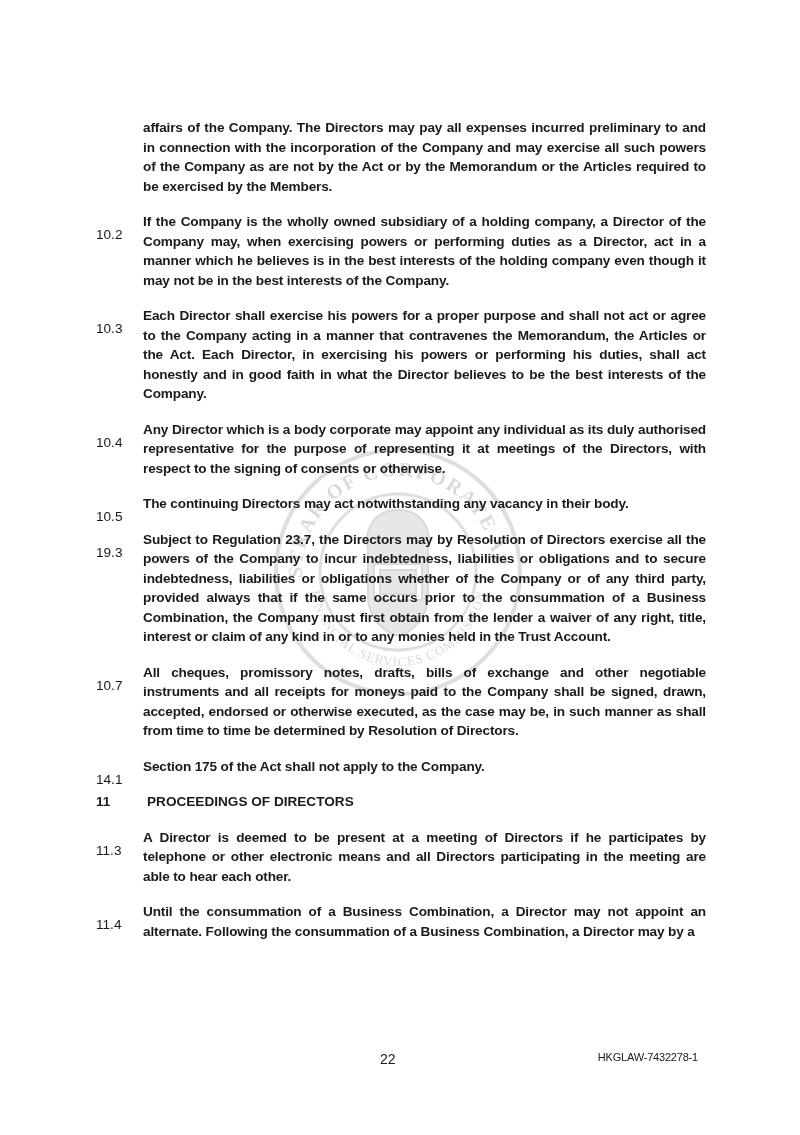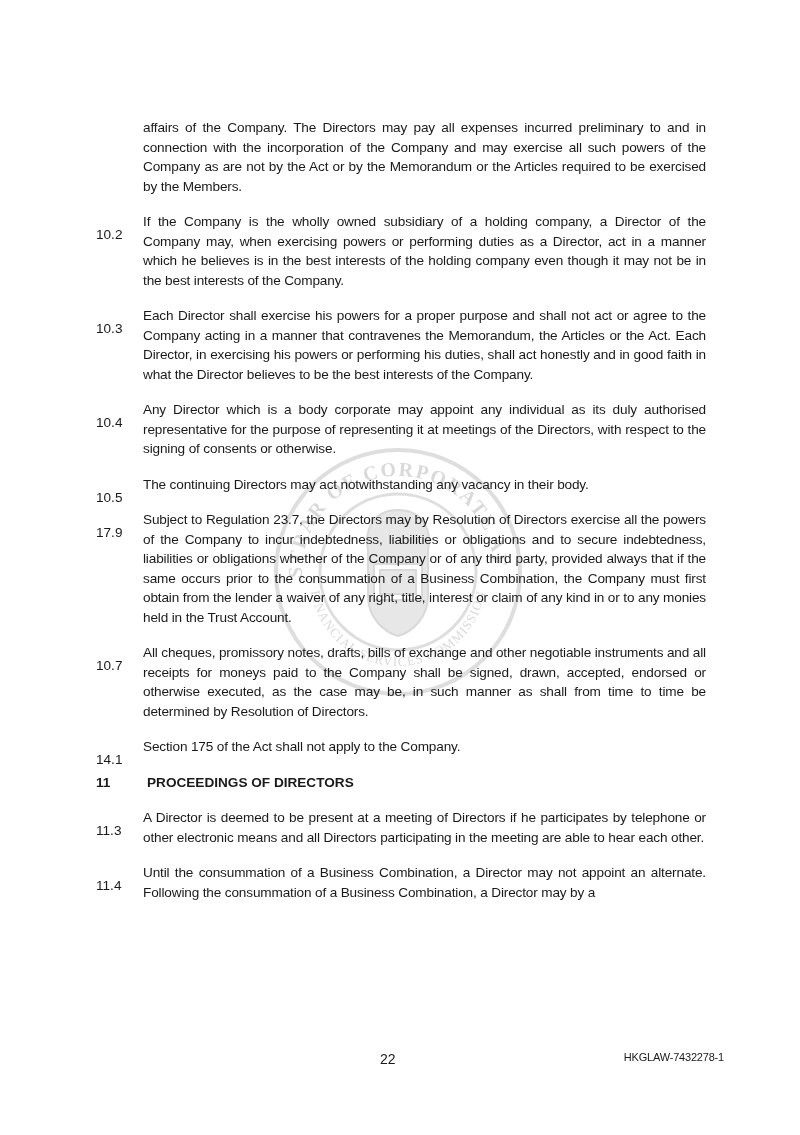--- a/index.html
+++ b/index.html
@@ -46,20 +46,21 @@
       position: absolute;
       left: 0;
       top: 0;
       width: 46px;
       margin-top: 13px;
     }
     .para .text {
       display: block;
       margin-left: 47px;
       letter-spacing: -0.15px;
+      font-weight: bold;
     }
     .cont .text { margin-left: 47px; }
     .heading {
       position: relative;
       font-size: 13.6px;
       line-height: 19.5px;
       font-weight: bold;
       margin: 0 0 16px 0;
     }
     .heading .num { position: absolute; left: 0; top: 0; }
@@ -67,21 +68,21 @@
     .footer-page {
       position: absolute;
       left: 380px;
       top: 1051px;
       width: 34px;
       text-align: left;
       font-size: 14px;
     }
     .footer-ref {
       position: absolute;
-      right: 76px;
+      right: 102px;
       top: 1051px;
       font-size: 11px;
       letter-spacing: -0.2px;
     }
   </style>
 </head>
 <body>
 
 <div class="page">
 
@@ -125,21 +126,21 @@
       <span class="num">10.4</span>
       <span class="text">Any Director which is a body corporate may appoint any individual as its duly authorised representative for the purpose of representing it at meetings of the Directors, with respect to the signing of consents or otherwise.</span>
     </div>
 
     <div class="para">
       <span class="num">10.5</span>
       <span class="text">The continuing Directors may act notwithstanding any vacancy in their body.</span>
     </div>
 
     <div class="para">
-      <span class="num">17.9</span>
+      <span class="num">19.3</span>
       <span class="text">Subject to Regulation 23.7, the Directors may by Resolution of Directors exercise all the powers of the Company to incur indebtedness, liabilities or obligations and to secure indebtedness, liabilities or obligations whether of the Company or of any third party, provided always that if the same occurs prior to the consummation of a Business Combination, the Company must first obtain from the lender a waiver of any right, title, interest or claim of any kind in or to any monies held in the Trust Account.</span>
     </div>
 
     <div class="para">
       <span class="num">10.7</span>
       <span class="text">All cheques, promissory notes, drafts, bills of exchange and other negotiable instruments and all receipts for moneys paid to the Company shall be signed, drawn, accepted, endorsed or otherwise executed, as the case may be, in such manner as shall from time to time be determined by Resolution of Directors.</span>
     </div>
 
     <div class="para">
       <span class="num">14.1</span>

